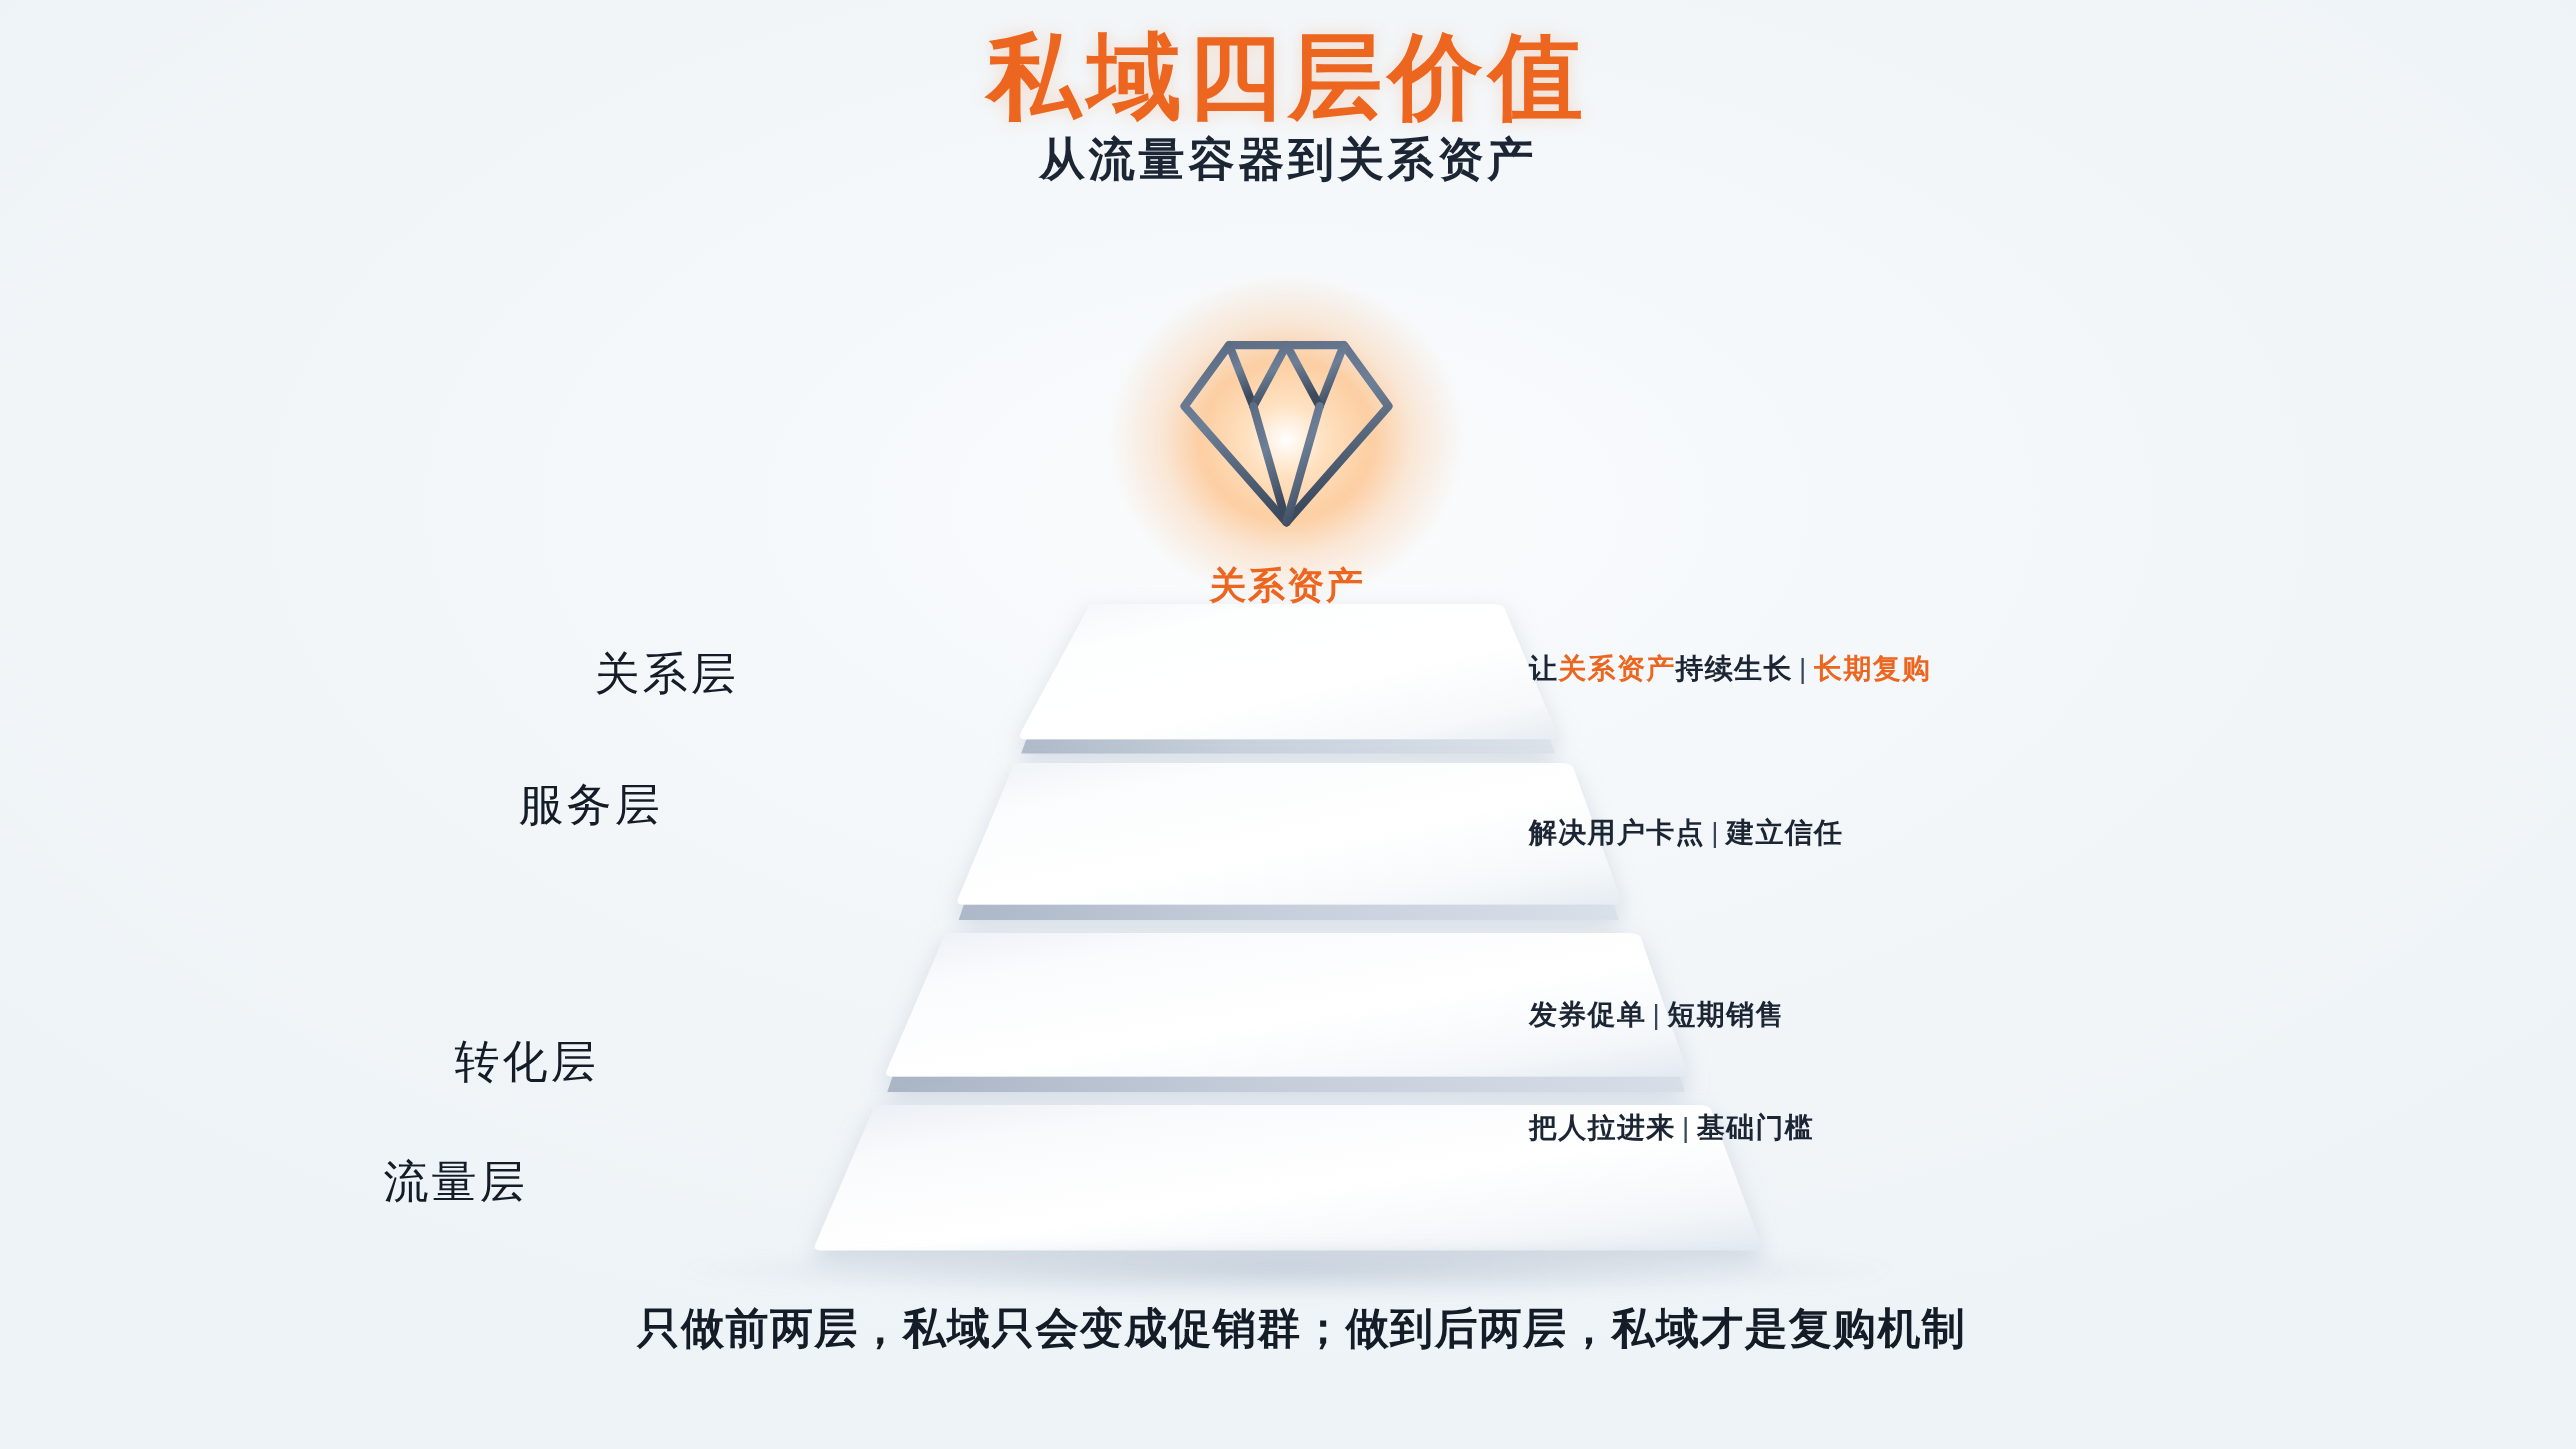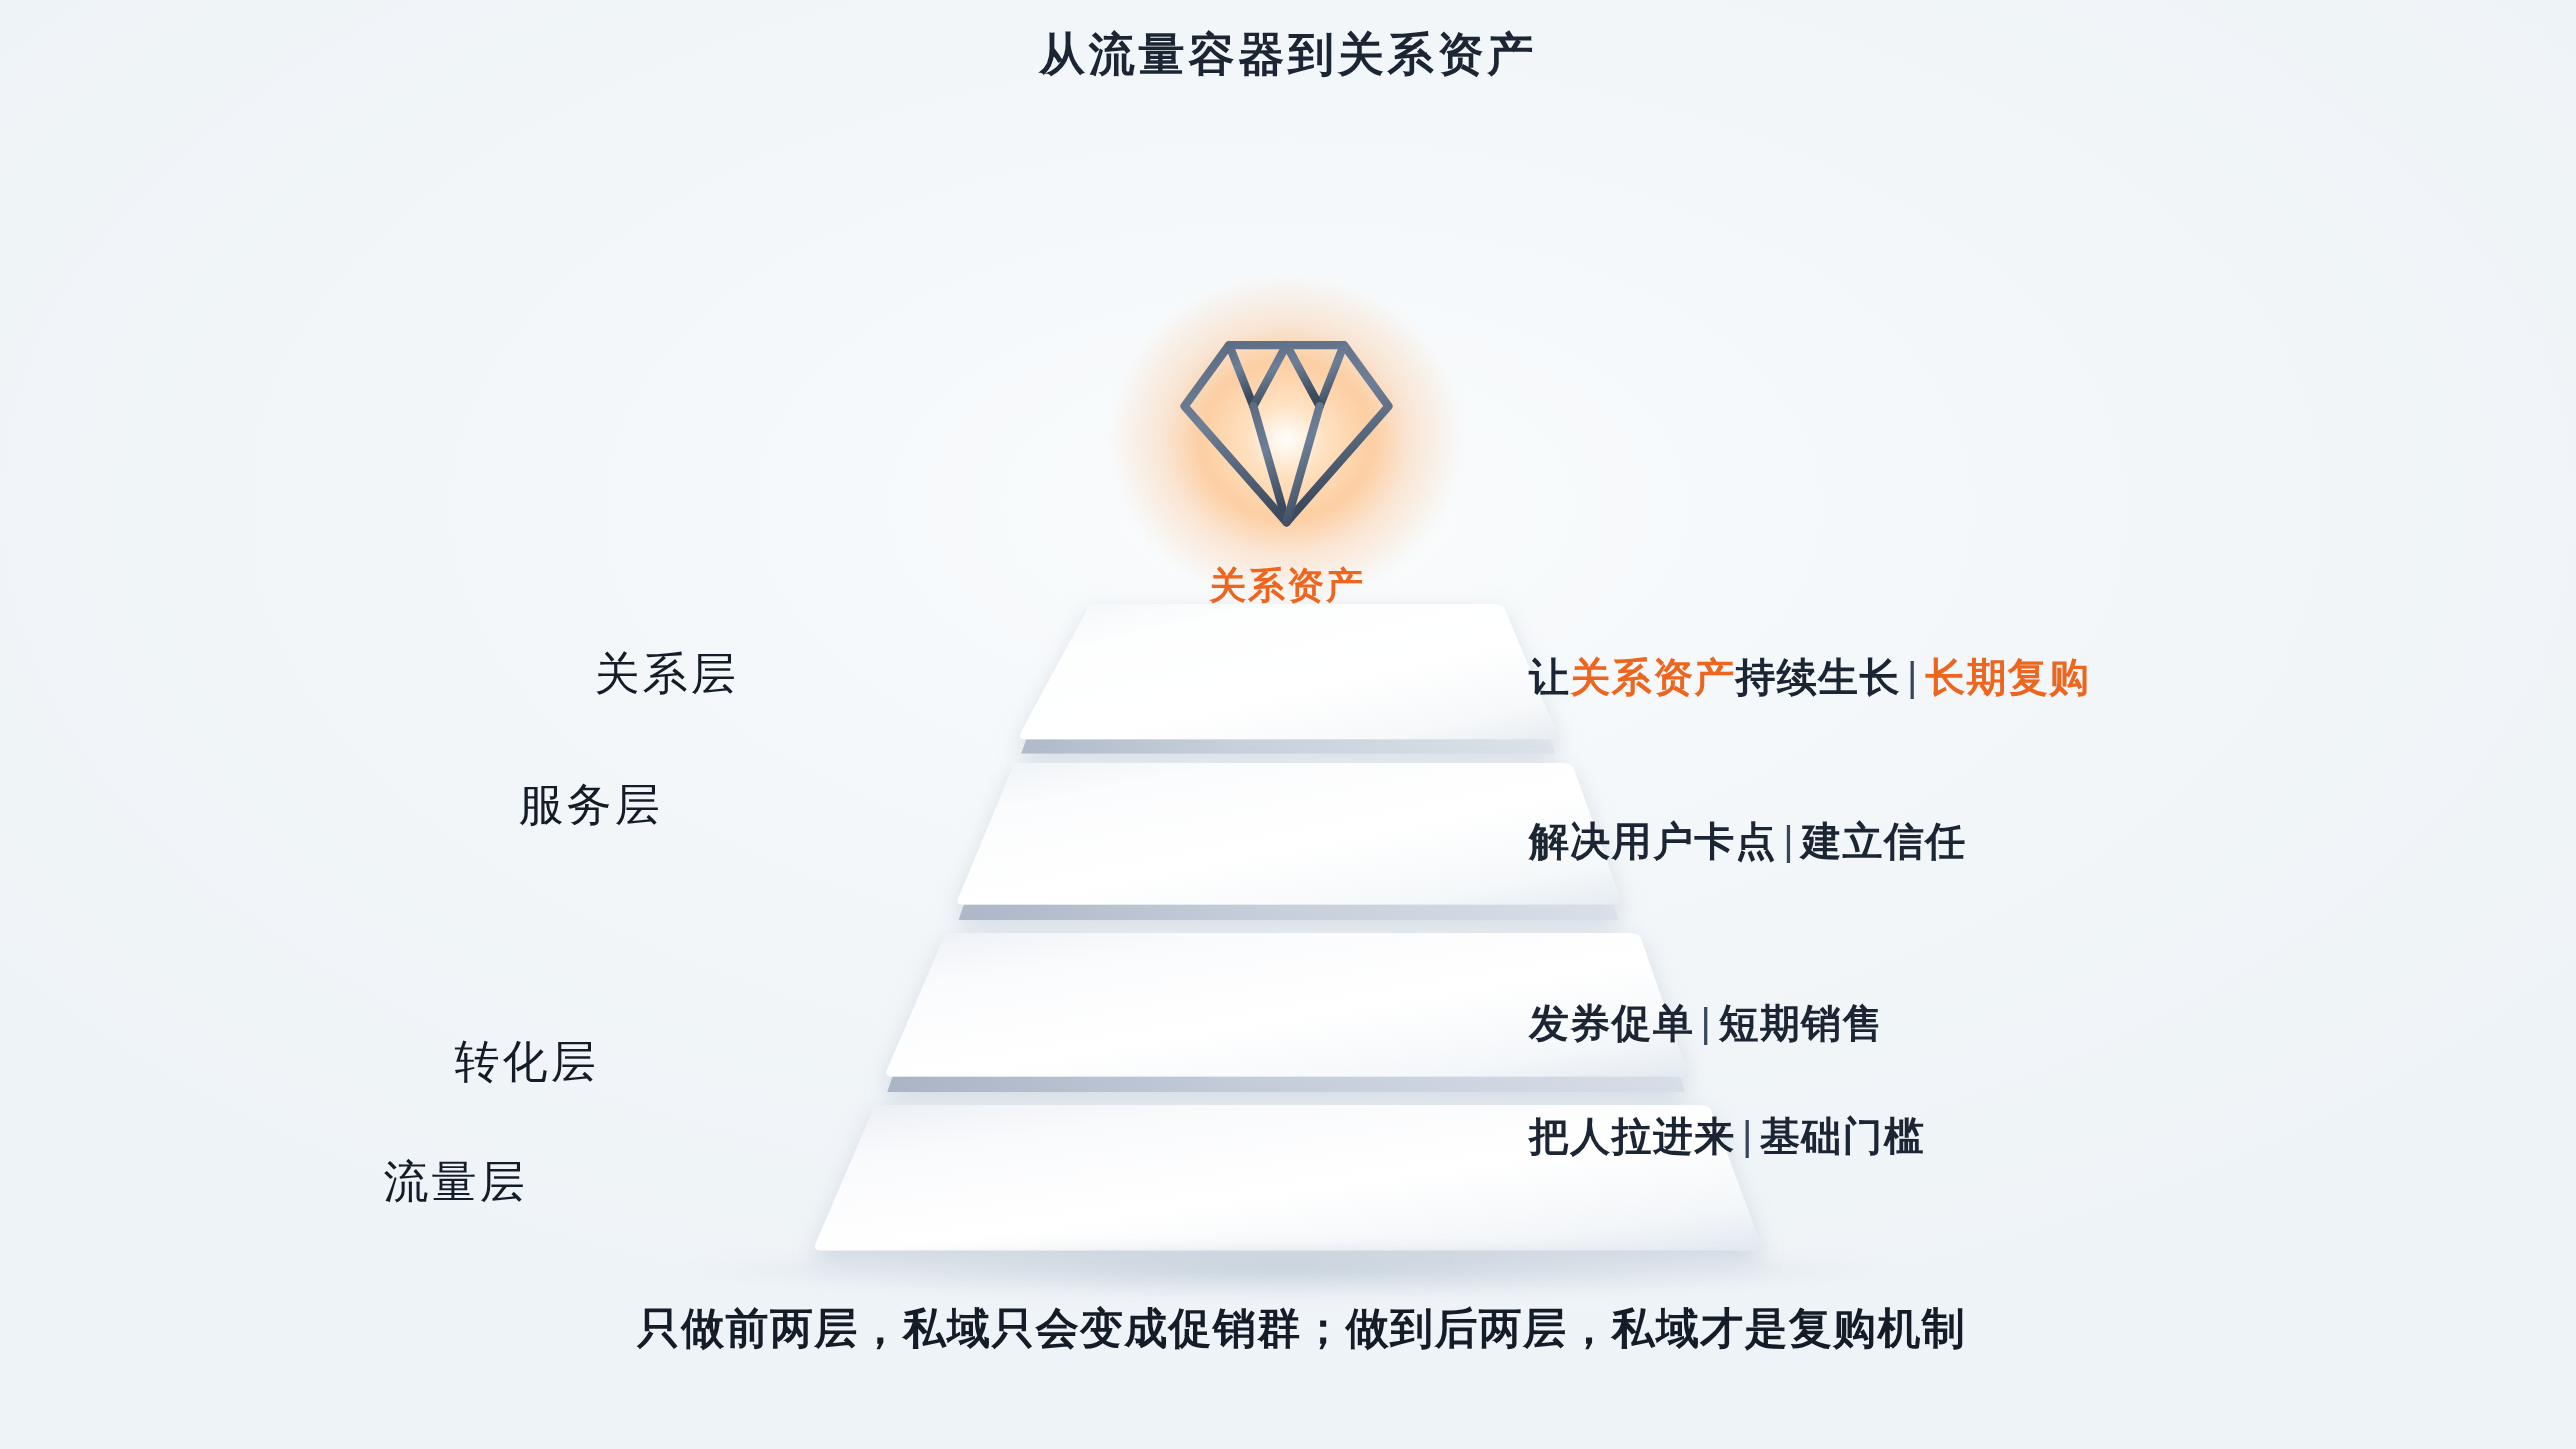--- a/index.html
+++ b/index.html
@@ -86,21 +86,21 @@
     text-align:right;
     font-size:45px;
     font-weight:normal;
     color:#141c28;
     letter-spacing:3.2px;
     white-space:nowrap;
   }
   .right-desc{
     position:absolute;
     left:1529px;
-    font-size:40px;
+    font-size:28px;
     font-weight:bold;
     color:#1b2533;
     letter-spacing:1.3px;
     white-space:nowrap;
   }
   .right-desc .hl{ color:#ec6620; }
   .right-desc .sep{ color:#39465a; font-weight:normal; padding:0 6.4px; }
 
   
   #footer{
@@ -120,20 +120,21 @@
     left:672px; top:1242px;
     width:1230px; height:57px;
     background:radial-gradient(ellipse closest-side, rgba(120,140,165,0.30) 0%, rgba(120,140,165,0.12) 55%, rgba(120,140,165,0) 100%);
     filter:blur(6.4px);
   }
 </style>
 </head>
 <body>
 
 <div id="header">
+  <div id="title">私域四层价值</div>
   <div id="subtitle">从流量容器到关系资产</div>
 </div>
 
 <div id="diamond-wrap">
   <div id="diamond-glow"></div>
   <svg id="diamond-svg" viewBox="0 0 340 320" fill="none">
     <defs>
       <linearGradient id="gemStroke" x1="0" y1="0" x2="0.3" y2="1">
         <stop offset="0%" stop-color="#5b6c84"></stop>
         <stop offset="45%" stop-color="#6d7f96"></stop>

